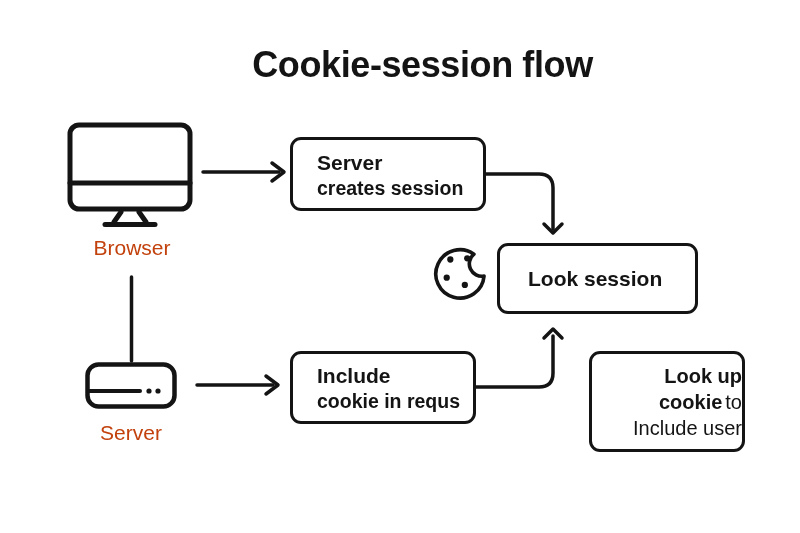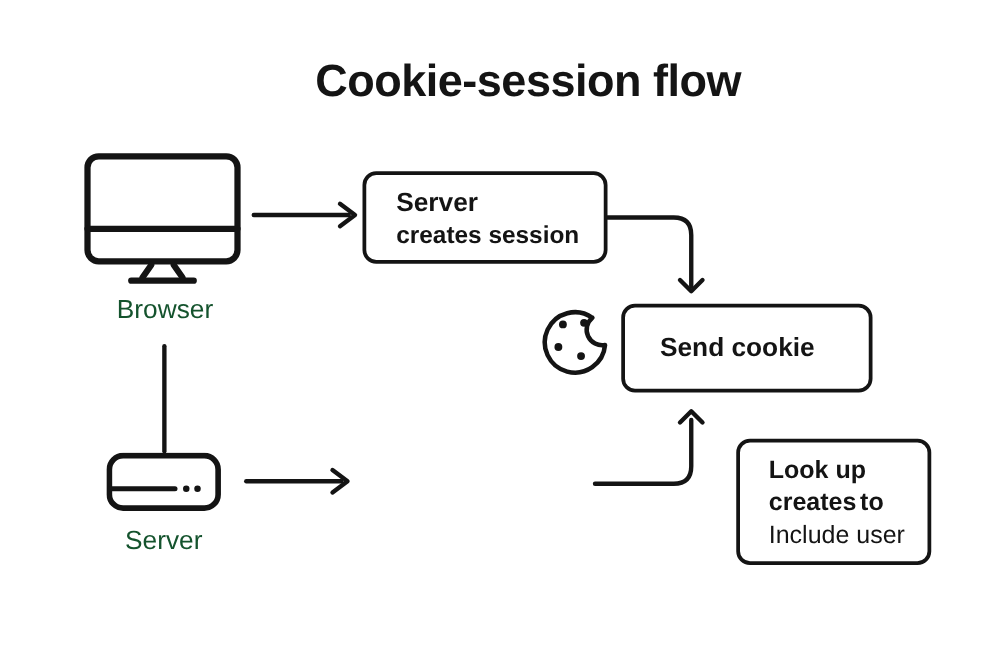--- a/index.html
+++ b/index.html
@@ -43,21 +43,21 @@
     stroke-linejoin: round;
   }
   .icon {
     position: absolute;
   }
   .node-label {
     position: absolute;
     text-align: center;
     font-size: 21px;
     font-weight: 400;
-    color: #14532d;
+    color: #c2410c;
   }
   .box {
     position: absolute;
     box-sizing: border-box;
     border: 3px solid #141414;
     border-radius: 11px;
     background: #ffffff;
     display: flex;
     flex-direction: column;
     justify-content: center;
@@ -73,21 +73,21 @@
     font-weight: 700;
     line-height: 24px;
     white-space: nowrap;
   }
   .lookup-line {
     font-size: 20px;
     line-height: 26px;
     white-space: nowrap;
   }
   .fw-bold { font-weight: 700; }
-  .fw-reg  { font-weight: 700; margin-left: 3px; margin-top: 48px; }
+  .fw-reg  { font-weight: 400; margin-left: 3px; margin-top: 48px; }
 </style>
 </head>
 <body>
 
 <div class="canvas">
 
   <h1 class="title">Cookie-session flow</h1>
 
   <svg class="layer" viewBox="0 0 800 533">
 
@@ -137,23 +137,27 @@
     <circle cx="13" cy="27" r="2.6" fill="#141414"></circle>
     <circle cx="28" cy="33" r="2.6" fill="#141414"></circle>
   </svg>
 
   <div class="box" style="left:290px; top:137px; width:196px; height:74px; padding-left:24px;">
     <div class="box-title">Server</div>
     <div class="box-sub">creates session</div>
   </div>
 
   <div class="box" style="left:497px; top:243px; width:201px; height:71px; padding-left:28px;">
-    <div class="box-title">Send cookie</div>
+    <div class="box-title">Look session</div>
   </div>
 
+  <div class="box" style="left:290px; top:351px; width:186px; height:73px; padding-left:24px;">
+    <div class="box-title">Include</div>
+    <div class="box-sub">cookie in requs</div>
+  </div>
 
-  <div class="box" style="left:589px; top:351px; width:156px; height:101px; padding-left:23px;">
+  <div class="box" style="left:589px; top:351px; width:156px; height:101px; padding-left:23px;align-items:flex-end;">
     <div class="lookup-line fw-bold">Look up</div>
-    <div class="lookup-line"><span class="fw-bold">creates</span><span class="fw-reg">to</span></div>
+    <div class="lookup-line"><span class="fw-bold">cookie</span><span class="fw-reg">to</span></div>
     <div class="lookup-line">Include user</div>
   </div>
 
 </div>
 
 </body></html>

